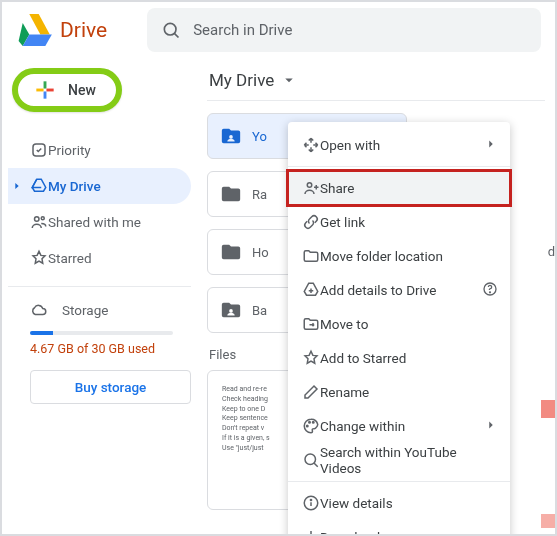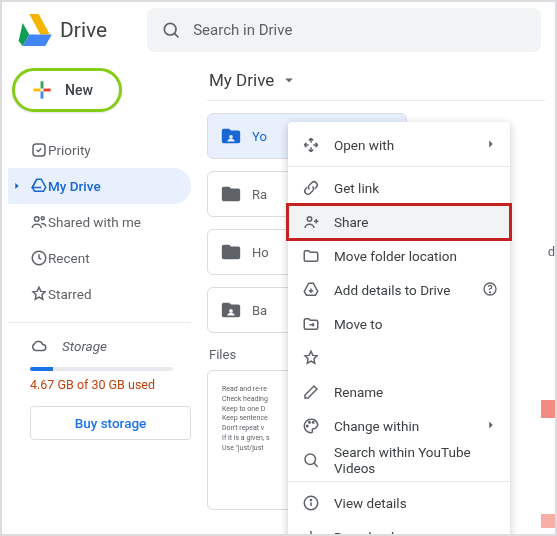--- a/index.html
+++ b/index.html
@@ -1,56 +1,56 @@
 <!DOCTYPE html>
 <html><head>
 <meta charset="utf-8">
 <style>
 * { box-sizing: border-box; margin: 0; padding: 0; font-family: Roboto, Arial, sans-serif; }
 body { background: #fff; width: 557px; height: 536px; overflow: hidden; position: relative; }
 .frame { border: 2px solid #dadce0; width: 557px; height: 536px; position: relative; overflow: hidden; background:#fff;}
 .header { display: flex; align-items: center; padding: 8px 14px; height: 56px; }
 .logo-wrap { display:flex; align-items:center; gap:8px;}
 .logo { width: 36px; height: 32px; }
-.app-name { font-size: 21px; color: #404040; }
+.app-name { font-size: 21px; color: #c2410c; }
 .search-bar { margin-left: 40px; flex: 1; height: 44px; background: #f1f3f4; border-radius: 8px; display:flex; align-items:center; padding:0 14px; gap:12px;}
 .search-bar svg { color:#5f6368;}
 .search-ph { color:#5f6368; font-size:15px;}
 .layout { display:flex; height: calc(100% - 56px);}
 .sidebar { width: 195px; padding: 6px 6px 6px 6px; display:flex; flex-direction:column;}
-.new-btn { width: 110px; height: 44px; border-radius: 22px; border: 3px solid #84cc16; background:#fff; display:flex; align-items:center; gap:10px; padding:0 14px; box-shadow:0 1px 2px rgba(0,0,0,0.12); margin: 4px 0 14px 4px; cursor:pointer;}
+.new-btn { width: 110px; height: 44px; border-radius: 22px; border: 6px solid #84cc16; background:#fff; display:flex; align-items:center; gap:10px; padding:0 14px; box-shadow:0 1px 2px rgba(0,0,0,0.12); margin: 4px 0 14px 4px; cursor:pointer;}
 .new-btn span.plus svg{display:block;}
 .new-label{font-size:14px;color:#3c4043;font-weight:500;}
 .nav { margin-top: 6px;}
 .nav-item { display:flex; align-items:center; height:36px; padding:0 12px 0 22px; border-radius: 0 18px 18px 0; color:#5f6368; font-size:13.5px; cursor:pointer;}
 .nav-item svg{color:#5f6368;}
 .nav-item.active{ background:#e8f0fe; color:#1967d2; font-weight:500;}
 .nav-item.active svg{color:#1967d2;}
 .nav-item .caret{position:absolute;left:4px;}
 .nav-item{position:relative;}
 .divider{height:1px;background:#e8eaed;margin:10px 0;}
-.storage-row{display:flex;align-items:center;gap:14px;padding:4px 12px 4px 22px;color:#5f6368;font-size:13.5px;font-style:italic;}
+.storage-row{display:flex;align-items:center;gap:14px;padding:4px 12px 4px 22px;color:#5f6368;font-size:13.5px;}
 .storage-bar{height:4px;background:#e8eaed;border-radius:2px;margin:8px 18px 6px 22px;position:relative;overflow:hidden;}
 .storage-fill{height:100%;background:#1a73e8;width:16%;}
 .storage-text{font-size:12.5px;color:#c2410c;padding:0 0 10px 22px;}
 .buy-btn{margin:4px 0 0 22px;border:1px solid #dadce0;background:#fff;color:#1a73e8;font-size:13.5px;font-weight:500;padding:8px 14px;border-radius:4px;cursor:pointer;}
 .main{flex:1;padding:10px 10px 0 10px;position:relative;}
 .breadcrumb{display:flex;align-items:center;gap:6px;color:#3c4043;font-size:17px;padding:2px 2px 10px 2px;}
 .breadcrumb svg{color:#5f6368;}
 .bc-underline{height:1px;background:#e8eaed;margin-bottom:12px;}
 .folders{display:flex;flex-direction:column;gap:12px;width:200px;}
 .folder-chip{border:1px solid #dadce0;border-radius:6px;height:46px;display:flex;align-items:center;gap:10px;padding:0 12px;color:#5f6368;font-size:13px;background:#fff;cursor:pointer;}
 .folder-chip.selected{background:#e8f0fe;color:#1967d2;}
 .folder-chip.selected svg{color:#1967d2;}
 .folder-chip svg{color:#5f6368;}
 .files-label{font-size:13px;color:#5f6368;margin:14px 0 8px 2px;}
 .file-card{border:1px solid #dadce0;border-radius:6px;width:200px;height:140px;padding:14px;background:#fff;}
 .file-lines{font-size:7px;color:#5f6368;line-height:1.4;}
 .ctx-menu{position:absolute;left:286px;top:120px;width:222px;background:#fff;border-radius:4px;box-shadow:0 2px 10px rgba(0,0,0,0.22);padding:6px 0;z-index:50;}
-.ctx-item{display:flex;align-items:center;gap:14px;height:34px;padding:0 14px;font-size:13.5px;color:#3c4043;cursor:pointer;position:relative;}
+.ctx-item{display:flex;align-items:center;height:34px;padding:0 14px;font-size:13.5px;color:#3c4043;cursor:pointer;position:relative;}
 .ctx-item svg{color:#5f6368;flex-shrink:0;}
 .ctx-item .tail{position:absolute;right:12px;color:#5f6368;}
 .ctx-divider{height:1px;background:#e8eaed;margin:4px 0;}
 .ctx-item.highlight{outline:3px solid #c5221f;outline-offset:-1px;background:#f1f3f4;z-index:2;}
 .redbar{position:absolute;right:0;top:342px;width:14px;height:18px;background:#f28b82;}
 .redbar2{position:absolute;right:0;top:456px;width:14px;height:14px;background:#f28b82;opacity:.7;}
 .truncd{position:absolute;right:0;top:186px;color:#5f6368;font-size:13px;}
 </style>
 </head>
 <body>
@@ -111,27 +111,20 @@
           <svg width="18" height="18" viewBox="0 0 24 24" fill="none" stroke="currentColor" stroke-width="2">
               <circle cx="9" cy="8" r="3"></circle>
               <path d="M3 20c0-3 3-5 6-5s6 2 6 5"></path>
               <circle cx="17" cy="7" r="2"></circle>
               <path d="M15 14c3 0 6 1 6 4"></path>
             </svg>
           <span>Shared with me</span>
         </div>
         <div class="nav-item">
           <svg width="18" height="18" viewBox="0 0 24 24" fill="none" stroke="currentColor" stroke-width="2">
-              <circle cx="12" cy="12" r="9"></circle>
-              <path d="M12 7v5l3 2"></path>
-            </svg>
-          <span>Recent</span>
-        </div>
-        <div class="nav-item">
-          <svg width="18" height="18" viewBox="0 0 24 24" fill="none" stroke="currentColor" stroke-width="2">
               <path d="m12 3 2.5 5.5L20 9l-4 4 1 6-5-3-5 3 1-6-4-4 5.5-.5z"></path>
             </svg>
           <span>Starred</span>
         </div>
       </nav>
 
       <div class="divider"></div>
 
       <div class="storage-row">
         <svg width="18" height="18" viewBox="0 0 24 24" fill="none" stroke="currentColor" stroke-width="2">
@@ -201,34 +194,34 @@
     <div class="ctx-item">
       <svg width="18" height="18" viewBox="0 0 24 24" fill="none" stroke="currentColor" stroke-width="2">
           <path d="M12 3l3 3M12 3l-3 3M12 3v6M12 21l3-3M12 21l-3-3M12 21v-6M3 12l3 3M3 12l3-3M3 12h6M21 12l-3 3M21 12l-3-3M21 12h-6"></path>
         </svg>
       <span>Open with</span>
       <span class="tail"><svg width="14" height="14" viewBox="0 0 24 24" fill="currentColor">
             <path d="M9 6l6 6-6 6z"></path>
           </svg></span>
     </div>
     <div class="ctx-divider"></div>
-    <div class="ctx-item">
-      <svg width="18" height="18" viewBox="0 0 24 24" fill="none" stroke="currentColor" stroke-width="2">
-          <path d="M10 14a4 4 0 0 1 0-6l3-3a4 4 0 0 1 6 6l-2 2"></path>
-          <path d="M14 10a4 4 0 0 1 0 6l-3 3a4 4 0 0 1-6-6l2-2"></path>
-        </svg>
-      <span>Get link</span>
-    </div>
     <div class="ctx-item highlight">
       <svg width="18" height="18" viewBox="0 0 24 24" fill="none" stroke="currentColor" stroke-width="2">
           <circle cx="10" cy="8" r="3"></circle>
           <path d="M4 20c0-3 3-5 6-5s6 2 6 5"></path>
           <path d="M19 8v6M16 11h6"></path>
         </svg>
       <span>Share</span>
+    </div>
+    <div class="ctx-item">
+      <svg width="18" height="18" viewBox="0 0 24 24" fill="none" stroke="currentColor" stroke-width="2">
+          <path d="M10 14a4 4 0 0 1 0-6l3-3a4 4 0 0 1 6 6l-2 2"></path>
+          <path d="M14 10a4 4 0 0 1 0 6l-3 3a4 4 0 0 1-6-6l2-2"></path>
+        </svg>
+      <span>Get link</span>
     </div>
     <div class="ctx-item">
       <svg width="18" height="18" viewBox="0 0 24 24" fill="none" stroke="currentColor" stroke-width="2">
           <path d="M3 7a2 2 0 0 1 2-2h4l2 2h8a2 2 0 0 1 2 2v8a2 2 0 0 1-2 2H5a2 2 0 0 1-2-2z"></path>
         </svg>
       <span>Move folder location</span>
     </div>
     <div class="ctx-item">
       <svg width="18" height="18" viewBox="0 0 24 24" fill="none" stroke="currentColor" stroke-width="2">
           <path d="M9 3h6l6 11-3 5H6l-3-5z"></path>
@@ -245,20 +238,21 @@
       <svg width="18" height="18" viewBox="0 0 24 24" fill="none" stroke="currentColor" stroke-width="2">
           <path d="M3 7a2 2 0 0 1 2-2h4l2 2h8a2 2 0 0 1 2 2v8a2 2 0 0 1-2 2H5a2 2 0 0 1-2-2z"></path>
           <path d="M10 13h6m0 0-2-2m2 2-2 2"></path>
         </svg>
       <span>Move to</span>
     </div>
     <div class="ctx-item">
       <svg width="18" height="18" viewBox="0 0 24 24" fill="none" stroke="currentColor" stroke-width="2">
           <path d="m12 3 2.5 5.5L20 9l-4 4 1 6-5-3-5 3 1-6-4-4 5.5-.5z"></path>
         </svg>
+      <span>Add to Starred</span>
     </div>
     <div class="ctx-item">
       <svg width="18" height="18" viewBox="0 0 24 24" fill="none" stroke="currentColor" stroke-width="2">
           <path d="M4 20h4L20 8l-4-4L4 16z"></path>
         </svg>
       <span>Rename</span>
     </div>
     <div class="ctx-item">
       <svg width="18" height="18" viewBox="0 0 24 24" fill="none" stroke="currentColor" stroke-width="2">
           <path d="M12 3a9 9 0 1 0 0 18c1.7 0 2-1 2-2s-1-2 0-3 3 0 4-1 3-3 3-5a9 9 0 0 0-9-7z"></path>

